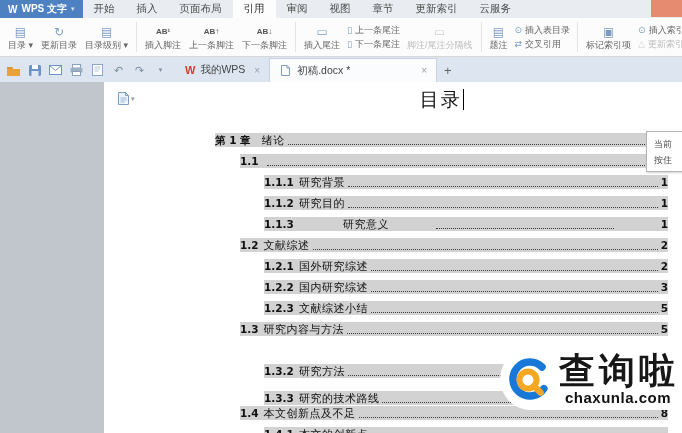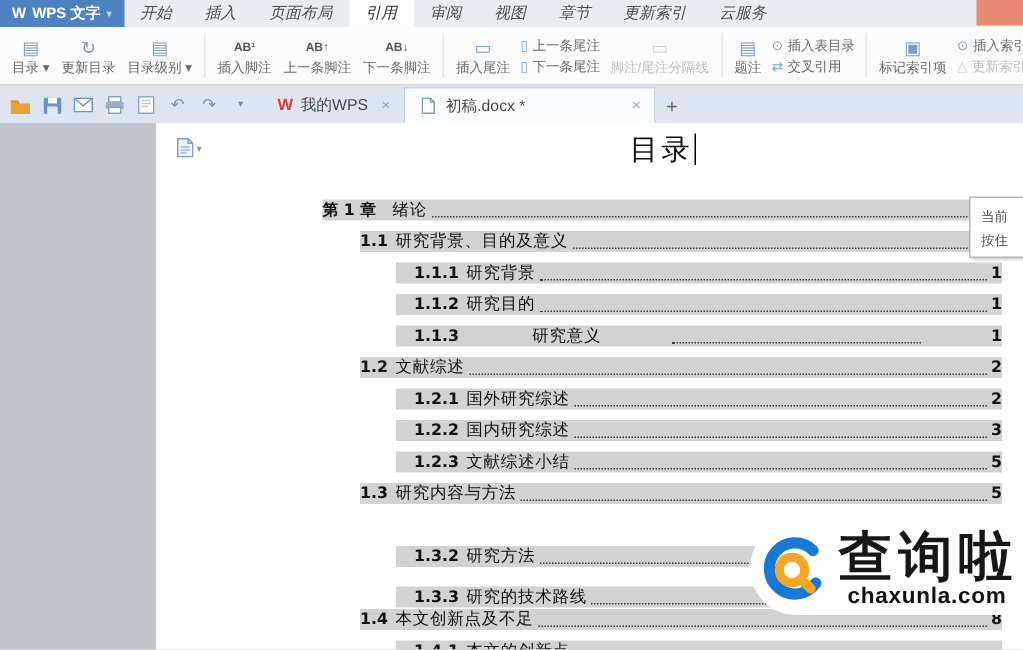--- a/index.html
+++ b/index.html
@@ -5,21 +5,21 @@
   html,body{margin:0;padding:0;}
   body{font-family:"Liberation Sans","DejaVu Sans",sans-serif;}
   #stage{position:relative;width:682px;height:433px;overflow:hidden;background:#c1c5cc;}
 
   
   .menubar{position:absolute;left:0;top:0;width:682px;height:18px;background:#e9edf2;border-bottom:1px solid #dfe3e8;display:flex;align-items:stretch;}
   .appbtn{background:#4e81c2;color:#fff;display:flex;align-items:center;gap:4px;padding:0 8px;font-size:10px;font-weight:bold;}
   .appbtn .wlogo{font-size:10px;font-weight:800;}
   .appbtn .caret{font-size:7px;opacity:.75;}
   .mtabs{display:flex;align-items:stretch;}
-  .mtab{display:flex;align-items:center;padding:0 11px;font-size:10.5px;color:#4c4c4c;cursor:default;font-style:italic;}
+  .mtab{display:flex;align-items:center;padding:0 11px;font-size:10.5px;color:#4c4c4c;cursor:default;}
   .mtab.active{background:#fdfdfd;color:#2f2f2f;}
   .titlebar-orange{position:absolute;right:0;top:0;width:31px;height:17px;background:#e78b70;}
 
   
   .ribbon{position:absolute;left:0;top:18px;width:682px;height:39px;background:#fcfcfc;border-bottom:1px solid #d8d8d8;display:flex;align-items:center;padding:0 4px;box-sizing:border-box;}
   .rbig{display:flex;flex-direction:column;align-items:center;justify-content:center;height:34px;padding:0 4px;white-space:nowrap;}
   .ricon{height:16px;line-height:16px;font-size:12px;color:#7d9cc3;}
   .ricon.abicon{font-size:8px;font-weight:bold;color:#555;letter-spacing:0;}
   .rlabel{font-size:9px;color:#666;line-height:11px;}
   .rbig.dis .rlabel{color:#bcbcbc;}
@@ -47,21 +47,21 @@
   .page{position:absolute;left:104px;top:0;width:676px;height:351px;background:#ffffff;}
   .doc-title{position:absolute;left:0;top:5px;width:676px;text-align:center;font-size:19px;letter-spacing:2px;color:#111;font-weight:500;font-family:"Liberation Serif","DejaVu Serif",serif;}
   .cursorbar{display:inline-block;width:1.5px;height:21px;background:#000;vertical-align:-4px;margin-left:1px;}
   .tocfield-btn{position:absolute;left:14px;top:10px;display:flex;align-items:center;gap:2px;}
   .tocfield-btn .caret{font-size:7px;color:#8a97a8;}
 
   .toc-list{position:absolute;left:0;top:0;width:676px;height:351px;}
   .toc-row{position:absolute;right:112px;height:14px;display:flex;align-items:flex-end;background:#d2d2d2;font-size:11px;line-height:13px;color:#111;font-family:"Liberation Serif","DejaVu Serif",serif;}
   .toc-row.lvl1{left:111px;}
   .toc-row.lvl2{left:136px;}
-  .toc-row.lvl3{left:160px;padding-left:12px;}
+  .toc-row.lvl3{left:160px;}
   .toc-row .num{font-weight:700;font-size:10.5px;margin-right:5px;font-family:"DejaVu Sans",sans-serif;}
   .toc-row.lvl1 .num{margin-right:11px;}
   .toc-row .ttl{letter-spacing:.5px;white-space:nowrap;}
   .toc-row .leader{flex:1;border-bottom:1.5px dotted #3c3c3c;margin:0 3px 2px 3px;}
   .toc-row .pg{font-weight:700;font-size:10.5px;font-family:"DejaVu Sans",sans-serif;}
 
   .tooltip{position:absolute;left:542px;top:49px;width:150px;height:41px;background:#fff;border:1px solid #b5b5b5;box-shadow:1px 1px 2px rgba(0,0,0,.18);padding:4px 7px;box-sizing:border-box;font-size:9px;color:#4a4a4a;line-height:16px;z-index:5;}
 
   .watermark{position:absolute;left:396px;top:266px;width:300px;height:62px;background:#fff;border-radius:31px 0 0 31px;display:flex;align-items:center;z-index:6;}
   .wm-logo{margin:0 4px 0 5px;flex:0 0 auto;}
@@ -243,21 +243,20 @@
 
       <div class="toc-list" data-name="toc-list">
           <div class="toc-row lvl1" data-name="toc-entry" style="top: 51px;">
             <span class="num" data-name="toc-entry-number">第 1 章</span>
             <span class="ttl" data-name="toc-entry-title">绪论</span>
             <span class="leader" data-name="toc-dot-leader"></span>
             <span class="pg" data-name="toc-entry-page"></span>
           </div>
           <div class="toc-row lvl2" data-name="toc-entry" style="top: 72px;">
             <span class="num" data-name="toc-entry-number">1.1</span>
-            <span class="ttl" data-name="toc-entry-title">研究背景、目的及意义</span>
             <span class="leader" data-name="toc-dot-leader"></span>
             <span class="pg" data-name="toc-entry-page"></span>
           </div>
           <div class="toc-row lvl3" data-name="toc-entry" style="top: 93px;">
             <span class="num" data-name="toc-entry-number">1.1.1</span>
             <span class="ttl" data-name="toc-entry-title">研究背景</span>
             <span class="leader" data-name="toc-dot-leader"></span>
             <span class="pg" data-name="toc-entry-page">1</span>
           </div>
           <div class="toc-row lvl3" data-name="toc-entry" style="top: 114px;">

